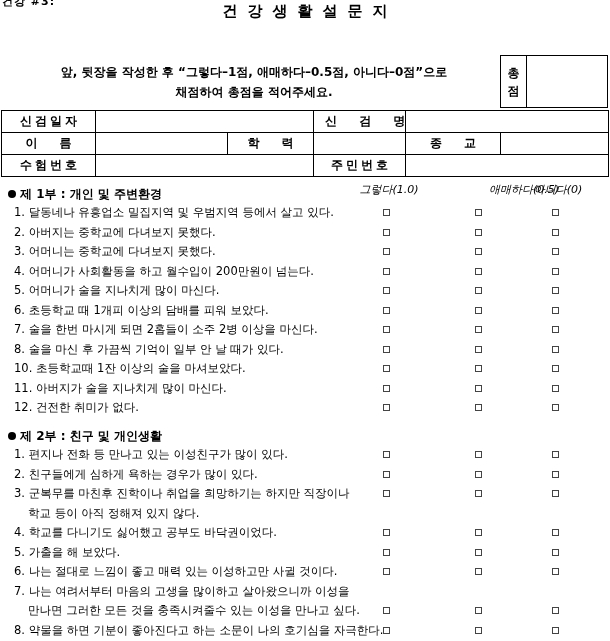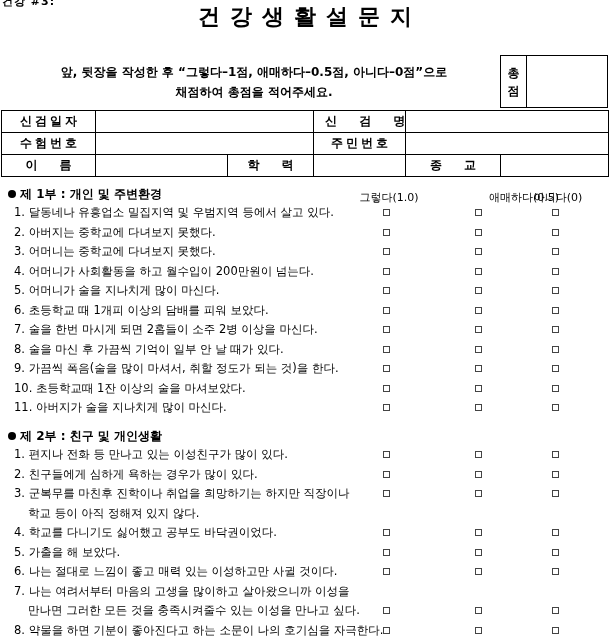--- a/index.html
+++ b/index.html
@@ -28,21 +28,21 @@
     color: #000;
   }
 
   
   .title {
     position: absolute;
     top: 2px;
     left: 0;
     width: 610px;
     text-align: center;
-    font-size: 22px;
+    font-size: 15px;
     font-weight: bold;
     letter-spacing: 10px;
     text-indent: 10px;
     white-space: nowrap;
   }
 
   
   .instructions {
     position: absolute;
     top: 62px;
@@ -131,26 +131,27 @@
     height: 8px;
     border-radius: 50%;
     background: #000;
     margin-right: 4px;
     vertical-align: 0px;
   }
 
   
   .col-headers {
     position: absolute;
-    top: 190px;
+    top: 182px;
     left: 0;
     width: 610px;
     height: 14px;
     font-size: 11px;
     white-space: nowrap;
+    font-style: italic;
   }
   .col-headers span {
     position: absolute;
     transform: translateX(-50%);
   }
   .ch1 { left: 389px; }
   .ch2 { left: 481px; margin-left: 43px; }
   .ch3 { left: 558px; }
 
   
@@ -217,33 +218,33 @@
       <col style="width:108px">
   </colgroup>
   <tbody>
     <tr>
       <td class="lbl">신검일자</td>
       <td class="val" colspan="2"></td>
       <td class="lbl-wide">신 검 명</td>
       <td class="val" colspan="2"></td>
     </tr>
     <tr>
-      <td class="lbl">수험번호</td>
-      <td class="val" colspan="2"></td>
-      <td class="lbl">주민번호</td>
-      <td class="val" colspan="2"></td>
-    </tr>
-    <tr>
       <td class="lbl-wide">이 름</td>
       <td class="val"></td>
       <td class="lbl-wide">학 력</td>
       <td class="val"></td>
       <td class="lbl-wide">종 교</td>
       <td class="val"></td>
     </tr>
+    <tr>
+      <td class="lbl">수험번호</td>
+      <td class="val" colspan="2"></td>
+      <td class="lbl">주민번호</td>
+      <td class="val" colspan="2"></td>
+    </tr>
   </tbody>
 </table>
 
 <div class="col-headers">
   <span class="ch1">그렇다(1.0)</span>
   <span class="ch2">애매하다(0.5)</span>
   <span class="ch3">아니다(0)</span>
 </div>
 
 <div class="part" id="part1" style="top:186px;">
@@ -293,33 +294,33 @@
         <div class="cb cb2"></div>
         <div class="cb cb3"></div>
       </div>
       <div class="q-row">
         <div class="q-text">8. 술을 마신 후 가끔씩 기억이 일부 안 날 때가 있다.</div>
         <div class="cb cb1"></div>
         <div class="cb cb2"></div>
         <div class="cb cb3"></div>
       </div>
       <div class="q-row">
-        <div class="q-text">9. 가끔씩 폭음(술을 많이 마셔서, 취할 정도가 되는 것)을 한다.</div>
-        <div class="cb cb1"></div>
-        <div class="cb cb2"></div>
-        <div class="cb cb3"></div>
-      </div>
-      <div class="q-row">
         <div class="q-text">10. 초등학교때 1잔 이상의 술을 마셔보았다.</div>
         <div class="cb cb1"></div>
         <div class="cb cb2"></div>
         <div class="cb cb3"></div>
       </div>
       <div class="q-row">
         <div class="q-text">11. 아버지가 술을 지나치게 많이 마신다.</div>
+        <div class="cb cb1"></div>
+        <div class="cb cb2"></div>
+        <div class="cb cb3"></div>
+      </div>
+      <div class="q-row">
+        <div class="q-text">12. 건전한 취미가 없다.</div>
         <div class="cb cb1"></div>
         <div class="cb cb2"></div>
         <div class="cb cb3"></div>
       </div>
     </div>
 </div>
 
 <div class="part" id="part2" style="top:428px;">
   <div class="part-title">
     <span class="bullet"></span><span>제 2부 : 친구 및 개인생활</span>

